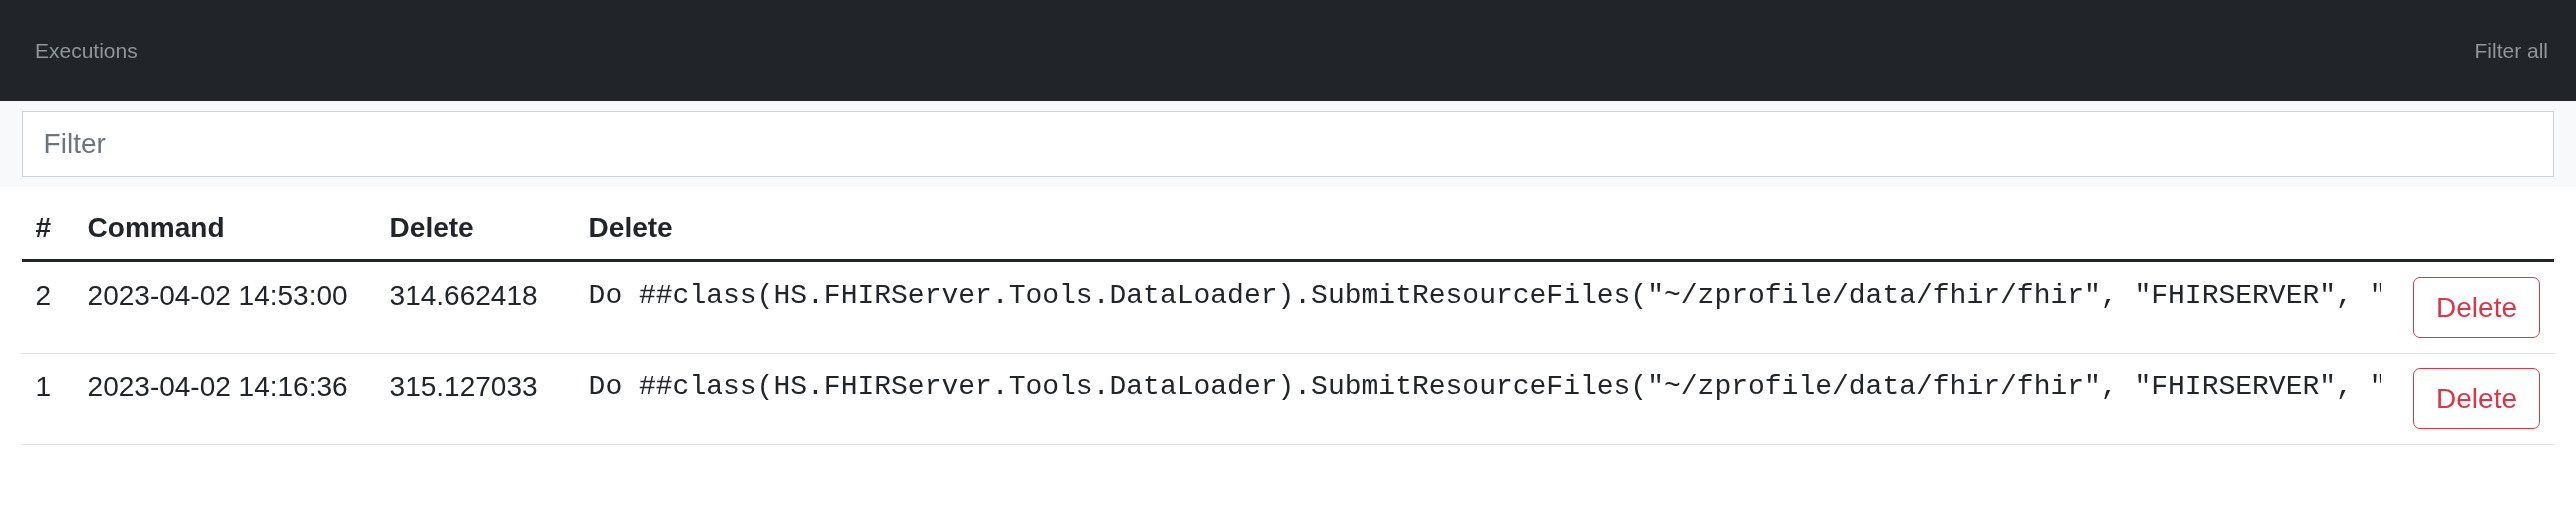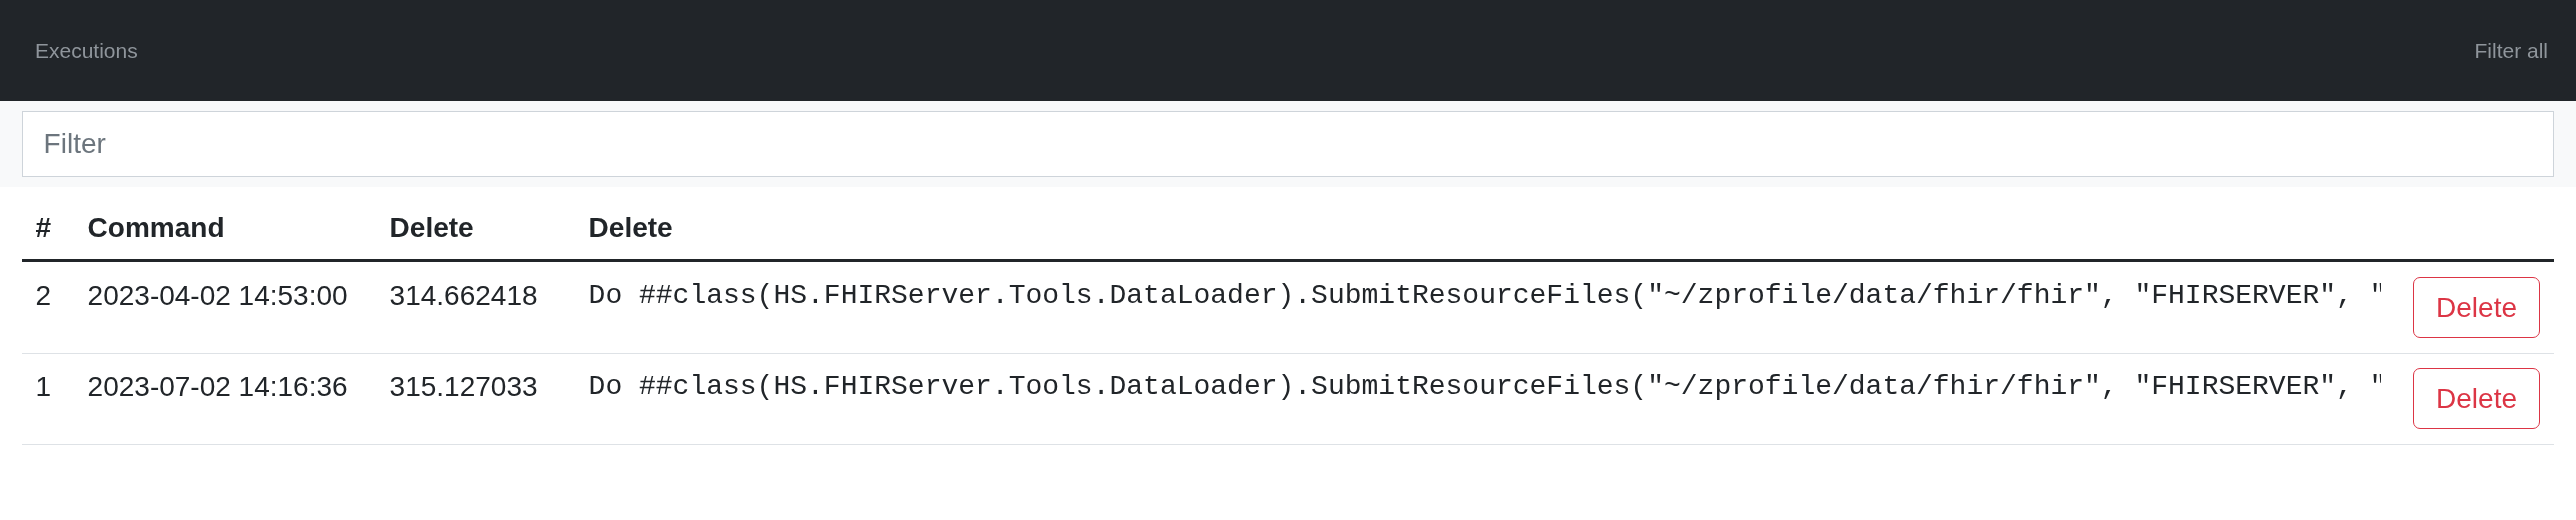--- a/index.html
+++ b/index.html
@@ -130,21 +130,21 @@
         <td>2</td>
         <td>2023-04-02 14:53:00</td>
         <td>314.662418</td>
         <td class="c-cmd">Do ##class(HS.FHIRServer.Tools.DataLoader).SubmitResourceFiles("~/zprofile/data/fhir/fhir", "FHIRSERVER", "/fhir/r4")</td>
         <td class="c-act">
           <button class="btn-delete">Delete</button>
         </td>
       </tr>
       <tr>
         <td>1</td>
-        <td>2023-07-02 14:16:36</td>
+        <td>2023-04-02 14:16:36</td>
         <td>315.127033</td>
         <td class="c-cmd">Do ##class(HS.FHIRServer.Tools.DataLoader).SubmitResourceFiles("~/zprofile/data/fhir/fhir", "FHIRSERVER", "/fhir/r4")</td>
         <td class="c-act">
           <button class="btn-delete">Delete</button>
         </td>
       </tr>
     </tbody>
   </table>
 </div>
 

